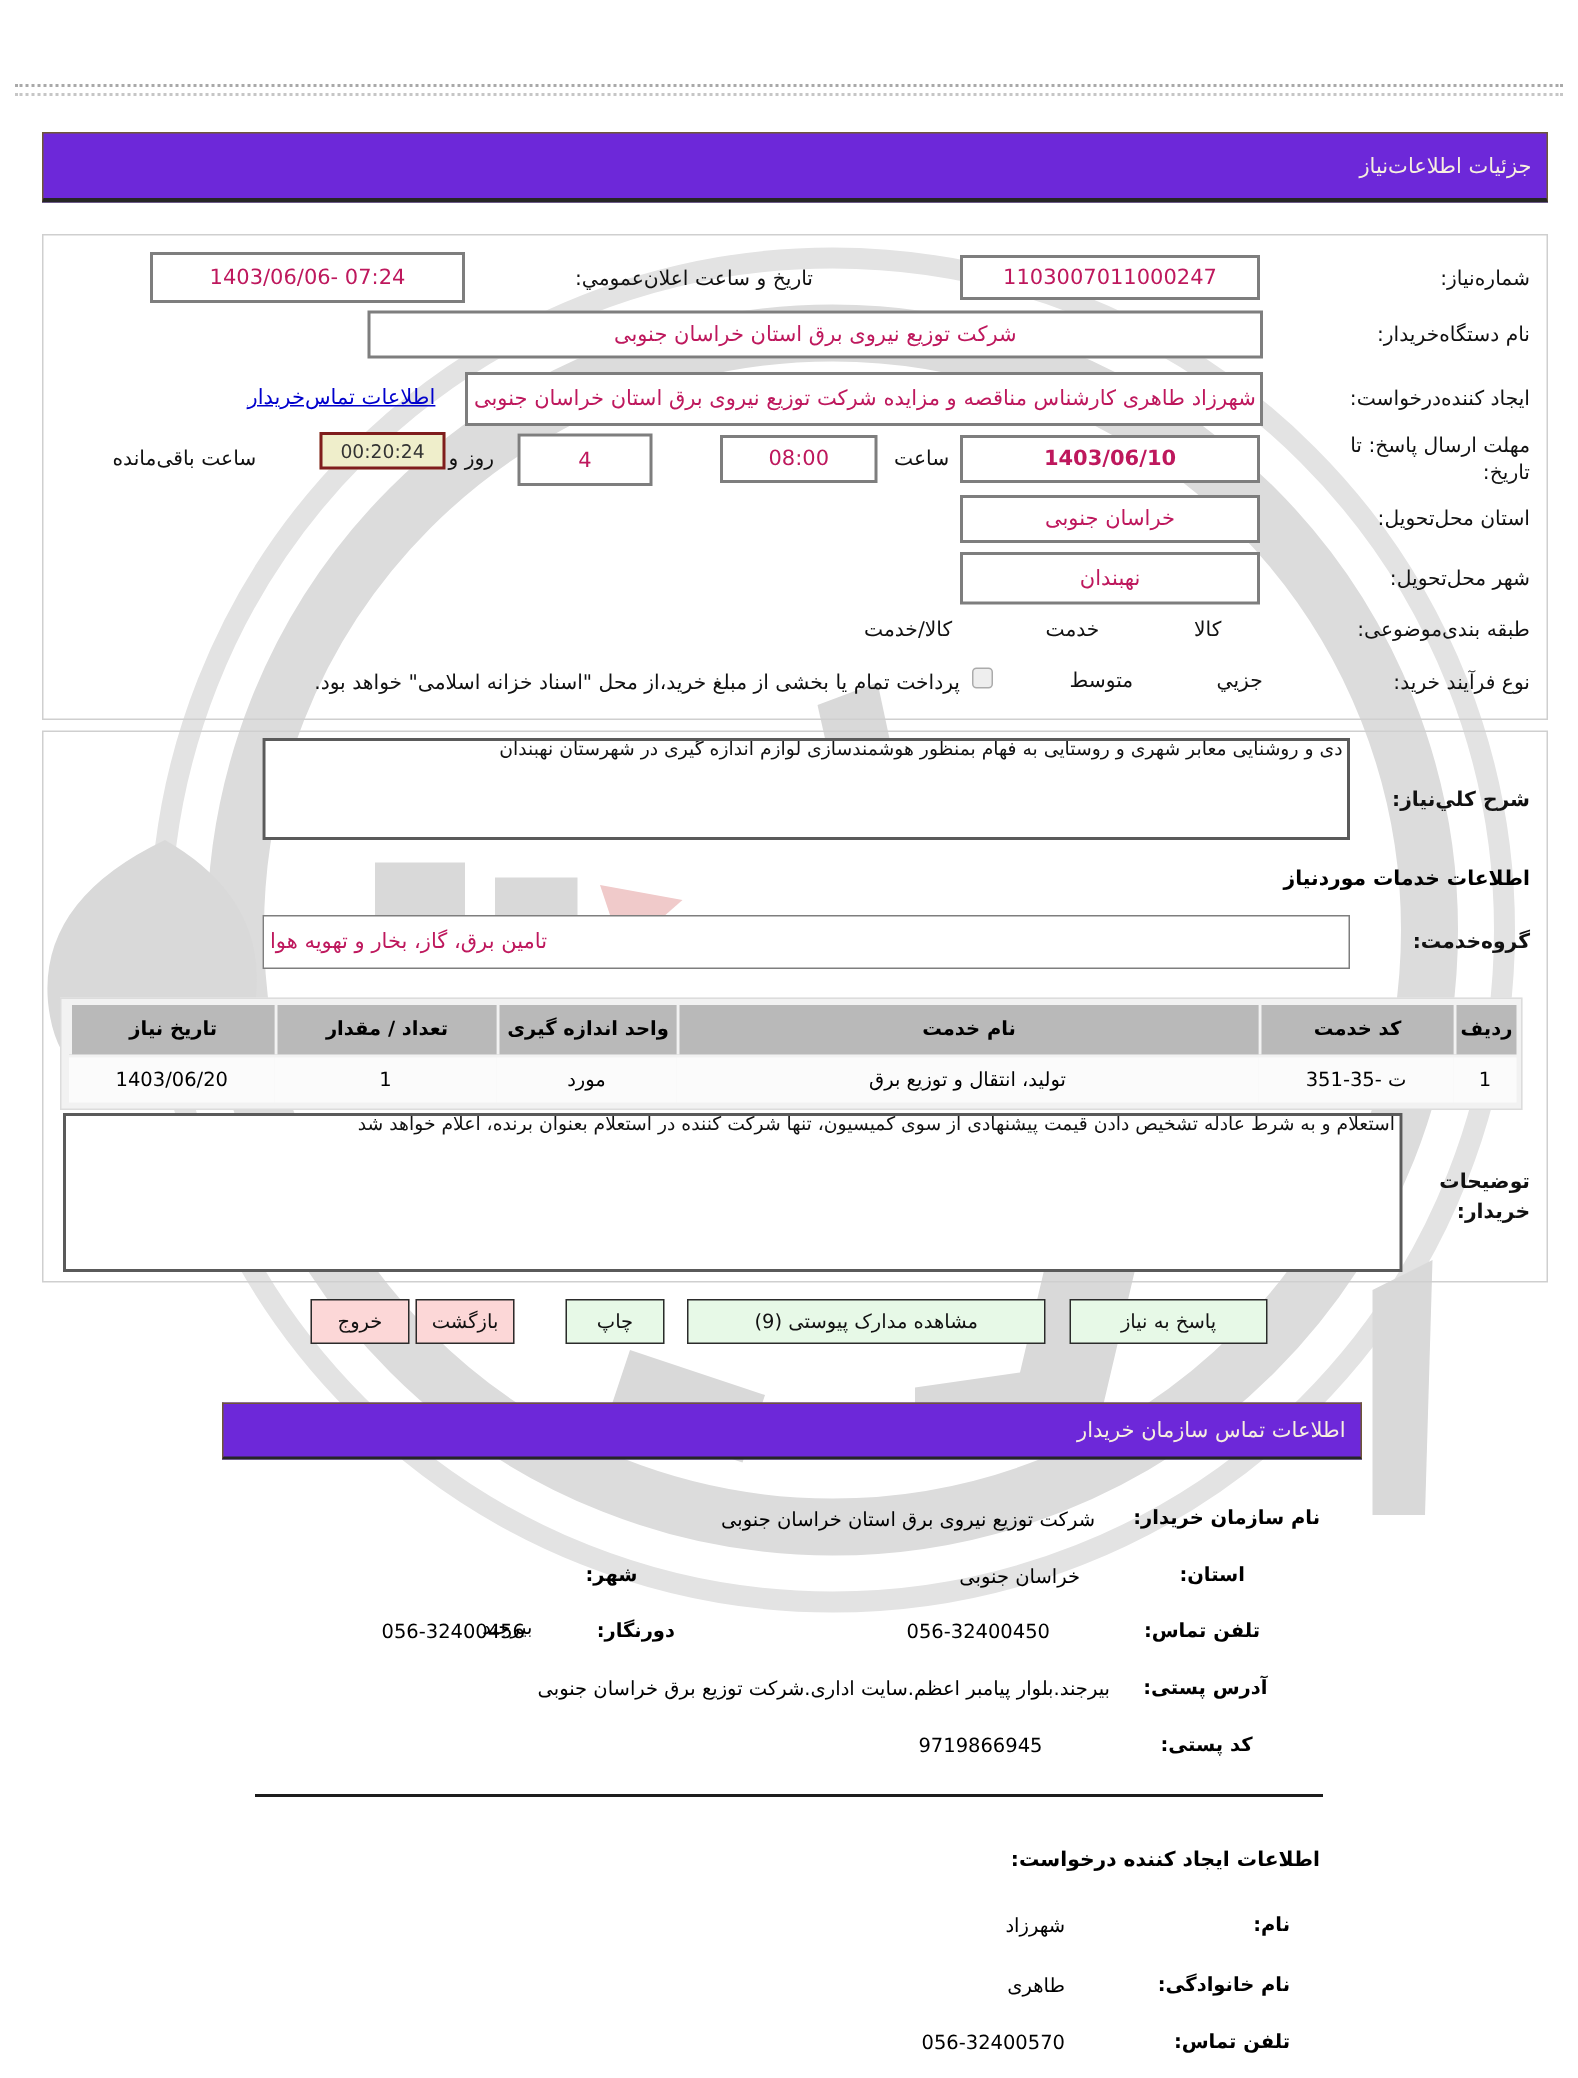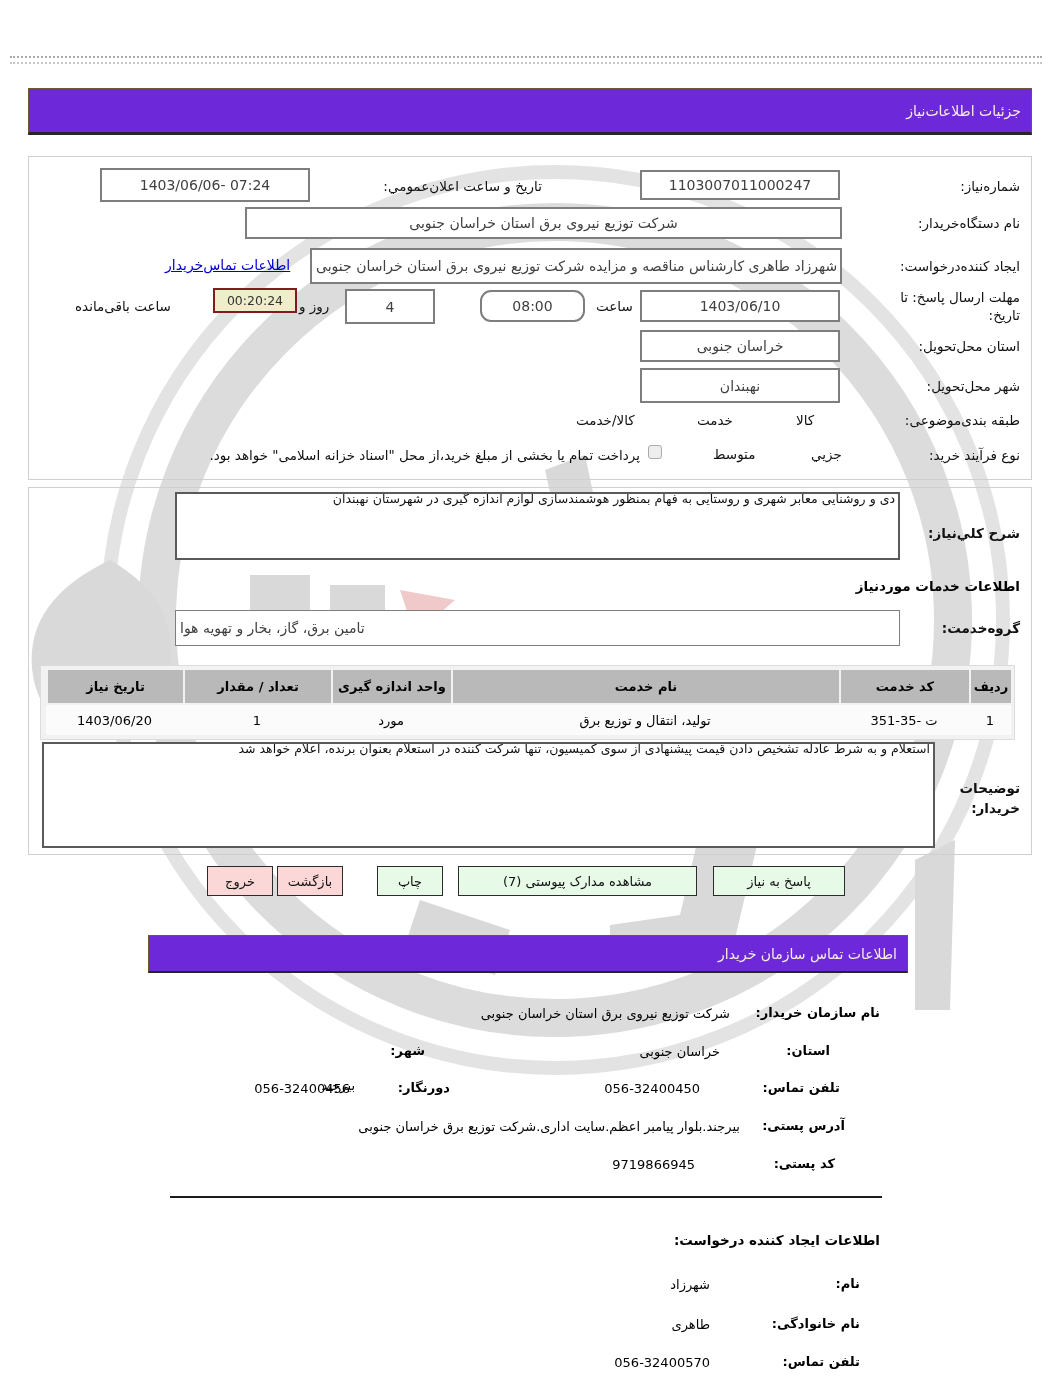--- a/index.html
+++ b/index.html
@@ -15,21 +15,21 @@
   .sep2 { left:10px; top:62px; width:1032px; border-top:2px dotted #c6c6c6; }
   
   .barbrown { background:#6d28d9; color:#f6efdf; font-size:14px; line-height:45px;
     padding:0 10px; border:1px solid #6e5636; border-bottom:3px solid #262626; }
   
   .panel { border:1px solid #cfcfcf; background:transparent; }
   
   .lbl { font-size:13.5px; color:#111; text-align:right; white-space:nowrap; }
   .b { font-weight:bold; }
   
-  .box { background:#ffffff; border:2px solid #7e7e7e; font-size:14px; color:#404040;
+  .box { background:#ffffff; border:2px solid #7e7e7e; font-size:14px; color:#be185d;
     display:flex; align-items:center; justify-content:center; overflow:hidden; white-space:nowrap; }
   .box.rt { justify-content:flex-end; padding-left:4px; padding-right:6px; }
   .plain-ltr { direction:ltr; }
   .ta { background:#ffffff; border:2px solid #5a5a5a; font-size:12.5px; color:#111;
     overflow:hidden; padding:0 3px; text-align:right; line-height:15px; }
   .ta .clip { margin-top:-3px; display:block; white-space:nowrap; }
   .clock { background:#efeecb; border:2px solid #7f1d1d; color:#333; font-size:12.5px;
     display:flex; align-items:center; justify-content:center; overflow:hidden; }
   .link { color:#0000cc; text-decoration:underline; font-size:14px; white-space:nowrap; }
   .chk { width:14px; height:14px; border:1px solid #ababab; border-radius:3px; background:#eeeeee; }
@@ -89,23 +89,23 @@
   <div class="abs box z plain-ltr" style="left:100px; top:168px; width:210px; height:34px;">1403/06/06- 07:24</div>
 
   <div class="abs lbl z" style="right:32px; top:215px;">نام دستگاه‌خریدار:</div>
   <div class="abs box z" style="left:245px; top:207px; width:597px; height:32px;">شرکت توزیع نیروی برق استان خراسان جنوبی</div>
 
   <div class="abs lbl z" style="right:32px; top:258px;">ایجاد کننده‌درخواست:</div>
   <div class="abs box rt z" style="left:310px; top:248px; width:532px; height:36px;">شهرزاد طاهری کارشناس مناقصه و مزایده شرکت توزیع نیروی برق استان خراسان جنوبی</div>
   <div class="abs link z" style="left:165px; top:257px;">اطلاعات تماس‌خریدار</div>
 
   <div class="abs lbl z" style="right:32px; top:288px; width:150px; white-space:normal; line-height:18px;">مهلت ارسال پاسخ: تا تاریخ:</div>
-  <div class="abs box z plain-ltr" style="left:640px; top:290px; width:200px; height:32px;">1403/06/10</div>
+  <div class="abs box z plain-ltr" style="left:640px; top:290px; width:200px; height:32px;font-weight:bold;">1403/06/10</div>
   <div class="abs lbl z" style="left:596px; top:298px;">ساعت</div>
-  <div class="abs box z plain-ltr" style="left:480px; top:290px; width:105px; height:32px;border-radius:11px;">08:00</div>
+  <div class="abs box z plain-ltr" style="left:480px; top:290px; width:105px; height:32px;">08:00</div>
   <div class="abs box z" style="left:345px; top:289px; width:90px; height:35px;">4</div>
   <div class="abs lbl z" style="left:299px; top:298px;">روز و</div>
   <div class="abs clock z plain-ltr" style="left:213px; top:288px; width:84px; height:25px;">00:20:24</div>
   <div class="abs lbl z" style="left:75px; top:298px;">ساعت باقی‌مانده</div>
 
   <div class="abs lbl z" style="right:32px; top:338px;">استان محل‌تحویل:</div>
   <div class="abs box z" style="left:640px; top:330px; width:200px; height:32px;">خراسان جنوبی</div>
 
   <div class="abs lbl z" style="right:32px; top:378px;">شهر محل‌تحویل:</div>
   <div class="abs box z" style="left:640px; top:368px; width:200px; height:35px;">نهبندان</div>
@@ -156,21 +156,21 @@
       <div class="tc td c5 plain-ltr">1403/06/20</div>
     </div>
   </div>
 
   <div class="abs lbl b z" style="right:32px; top:778px; width:90px; white-space:normal; line-height:20px;">توضیحات خریدار:</div>
   <div class="abs ta z" style="left:42px; top:742px; width:893px; height:106px;">
       <span class="clip">استعلام و به شرط عادله تشخیص دادن قیمت پیشنهادی از سوی کمیسیون، تنها شرکت کننده در استعلام بعنوان برنده، اعلام خواهد شد</span>
     </div>
 
   <div class="abs btn green z" style="left:713px; top:866px; width:132px; height:30px;">پاسخ به نیاز</div>
-  <div class="abs btn green z" style="left:458px; top:866px; width:239px; height:30px;">مشاهده مدارک پیوستی (7)</div>
+  <div class="abs btn green z" style="left:458px; top:866px; width:239px; height:30px;">مشاهده مدارک پیوستی (9)</div>
   <div class="abs btn green z" style="left:377px; top:866px; width:66px; height:30px;">چاپ</div>
   <div class="abs btn pink z" style="left:277px; top:866px; width:66px; height:30px;">بازگشت</div>
   <div class="abs btn pink z" style="left:207px; top:866px; width:66px; height:30px;">خروج</div>
 
   <div class="abs barbrown z" style="left:148px; top:935px; width:760px; height:38px; line-height:36px; border-bottom-width:2px;">
     <span>اطلاعات تماس سازمان خریدار</span>
   </div>
 
   <div class="abs cl z" style="right:172px; top:1005px;">نام سازمان خریدار:</div>
   <div class="abs cv z" style="right:322px; top:1006px;">شرکت توزیع نیروی برق استان خراسان جنوبی</div>

